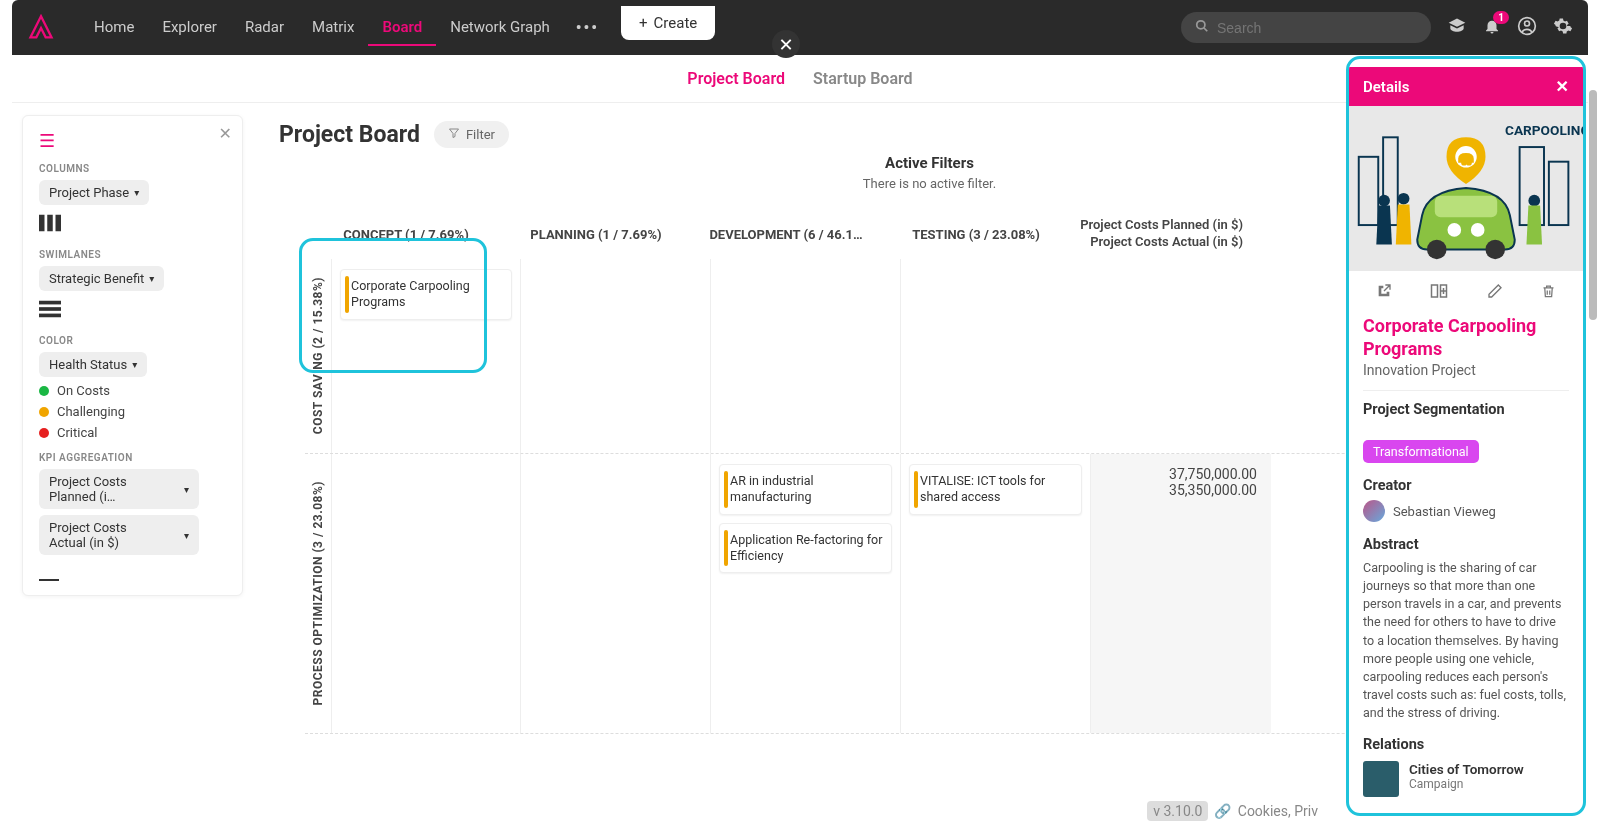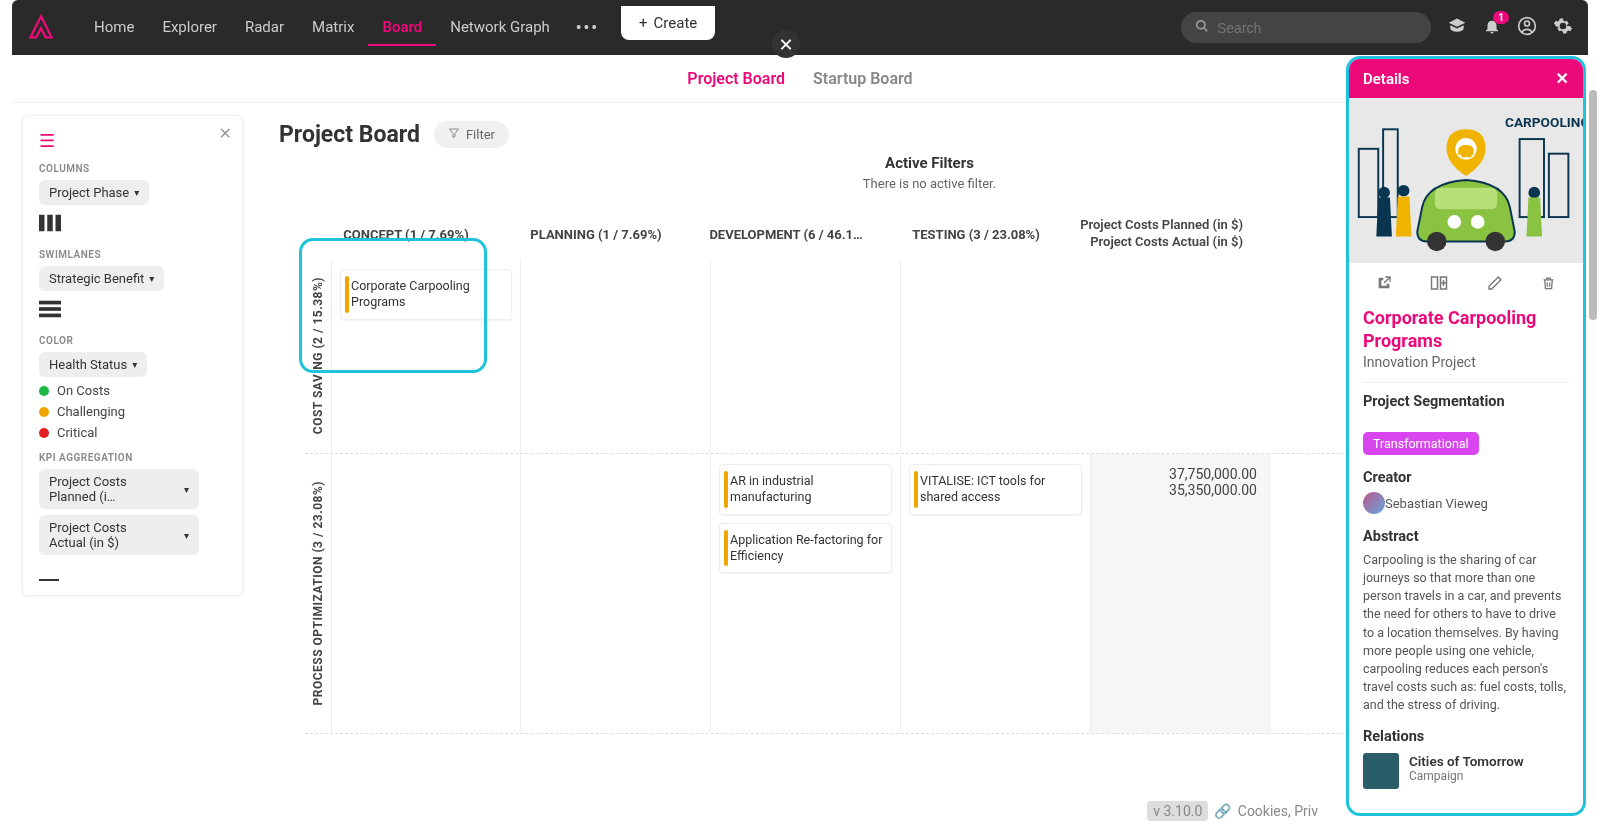--- a/index.html
+++ b/index.html
@@ -72,33 +72,33 @@
 .cell:first-child { border-left: 1px solid #eee; }
 .kpi-cell { background: #f6f6f6; text-align: right; padding: 12px 14px; font-size: 14px; color: #444; }
 .card { background: #fff; border: 1px solid #eee; border-radius: 4px; padding: 8px 8px 8px 10px; font-size: 12.5px; color: #333; margin-bottom: 8px; box-shadow: 0 1px 2px rgba(0,0,0,.06); position: relative; cursor: pointer; line-height: 1.3; }
 .card::before { content: ''; position: absolute; left: 4px; top: 6px; bottom: 6px; width: 4px; border-radius: 2px; }
 .card.orange::before { background: #f0a500; }
 .card.red::before { background: #e62020; }
 .highlight-frame { position: absolute; border: 3px solid #1fc3db; border-radius: 14px; pointer-events: none; }
 
 
 .details-frame { position: absolute; top: 56px; right: 14px; bottom: 8px; width: 240px; border: 3px solid #1fc3db; border-radius: 14px; overflow: hidden; background: #fff; z-index: 5; display: flex; flex-direction: column; }
-.details-header { background: #ec0979; color: #fff; padding: 10px 14px; display: flex; justify-content: space-between; align-items: center; font-weight: 600; font-size: 15px; }
+.details-header { background: #ec0979; color: #fff; padding: 10px 14px; display: flex; justify-content: space-between; align-items: center; font-weight: 600; font-size: 15px; margin-top: 8px; }
 .details-close { cursor: pointer; font-size: 16px; }
 .details-body { flex: 1; overflow-y: auto; font-size: 13.5px; }
 .hero { height: 165px; background: #e8e8e8; display: flex; align-items: center; justify-content: center; position: relative; overflow: hidden; }
 .hero-bg { width: 100%; height: 100%; }
 .details-actions { display: flex; justify-content: space-around; padding: 12px 8px; color: #777; }
 .details-actions span { cursor: pointer; font-size: 16px; }
 .details-content { padding: 0 14px 14px; }
 .dt-title { color: #ec0979; font-size: 18px; font-weight: 700; line-height: 1.25; }
 .dt-sub { color: #666; font-size: 14px; margin-top: 2px; }
 .dt-sec { font-weight: 700; font-size: 14.5px; margin-top: 14px; color: #333; }
 .tag { display: inline-block; background: #d946ef; color: #fff; border-radius: 5px; padding: 4px 10px; font-size: 12.5px; margin-top: 22px; }
-.creator-row { display: flex; align-items: center; margin-top: 6px; color: #555; font-size: 13px; }
+.creator-row { display: flex; align-items: center; gap: 8px; margin-top: 6px; color: #555; font-size: 13px; }
 .avatar { width: 22px; height: 22px; border-radius: 50%; background: linear-gradient(135deg,#b58,#6ad); }
 .abstract { font-size: 12.5px; color: #555; line-height: 1.45; margin-top: 6px; }
 .relation { display: flex; gap: 10px; margin-top: 8px; align-items: flex-start; }
 .rel-thumb { width: 36px; height: 36px; background: #2a5d6a; border-radius: 3px; }
 .rel-title { font-weight: 600; font-size: 13.5px; }
 .rel-sub { font-size: 12px; color: #777; }
 
 .footer-bits { position: absolute; bottom: 6px; right: 270px; font-size: 14px; color: #888; display: flex; gap: 6px; align-items: center; }
 .foot-chip { background: #ddd; border-radius: 4px; padding: 2px 6px; }
 

